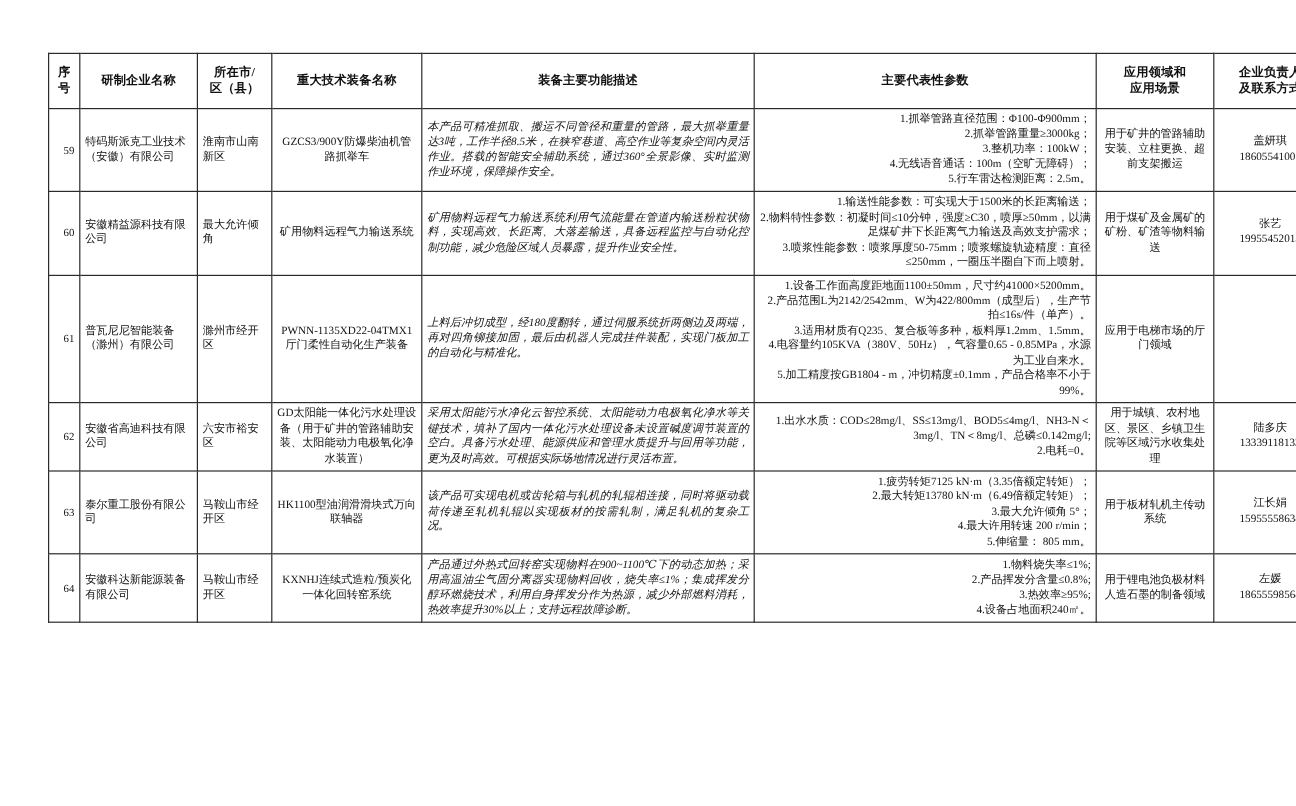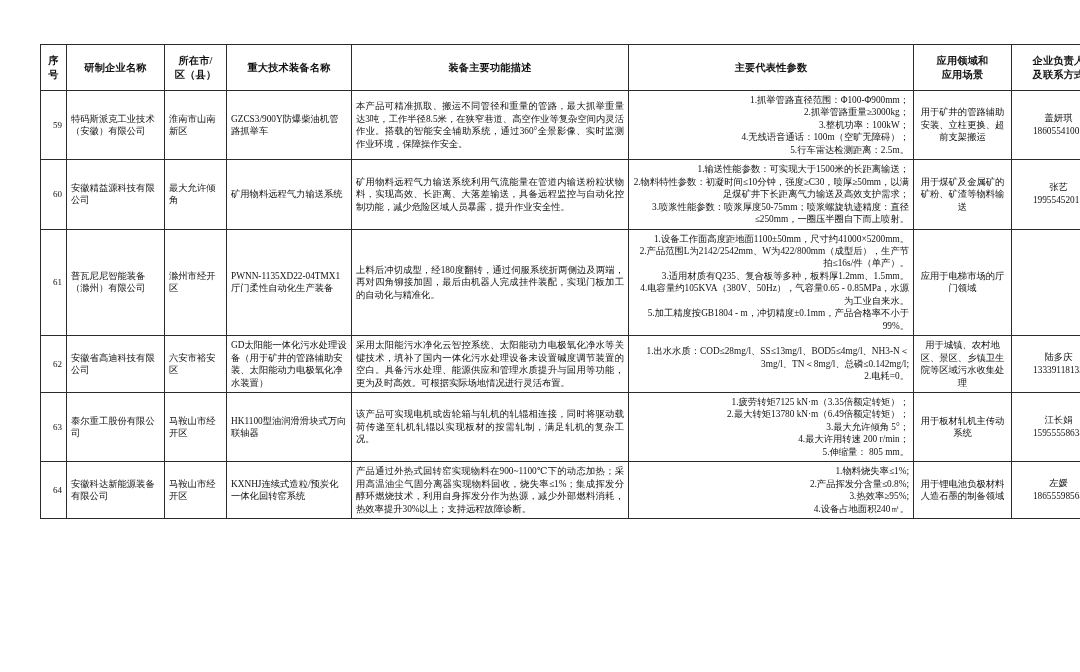--- a/index.html
+++ b/index.html
@@ -59,28 +59,29 @@
     text-align: right;
     font-size: 9px;
     vertical-align: middle;
     margin-left: 20px;
   }
   td.company, td.city {
     text-align: left;
     vertical-align: middle;
   }
   td.equip {
-    text-align: left;
+    text-align: center;
     vertical-align: middle;
   }
   td.func {
     text-align: justify;
     text-align-last: left;
     vertical-align: middle;
     padding: 3px 6px;
+    font-style: italic;
   }
   td.param {
     text-align: right;
     vertical-align: middle;
     padding: 3px 5px;
   }
   td.field {
     text-align: center;
     vertical-align: middle;
     padding: 3px 5px;

